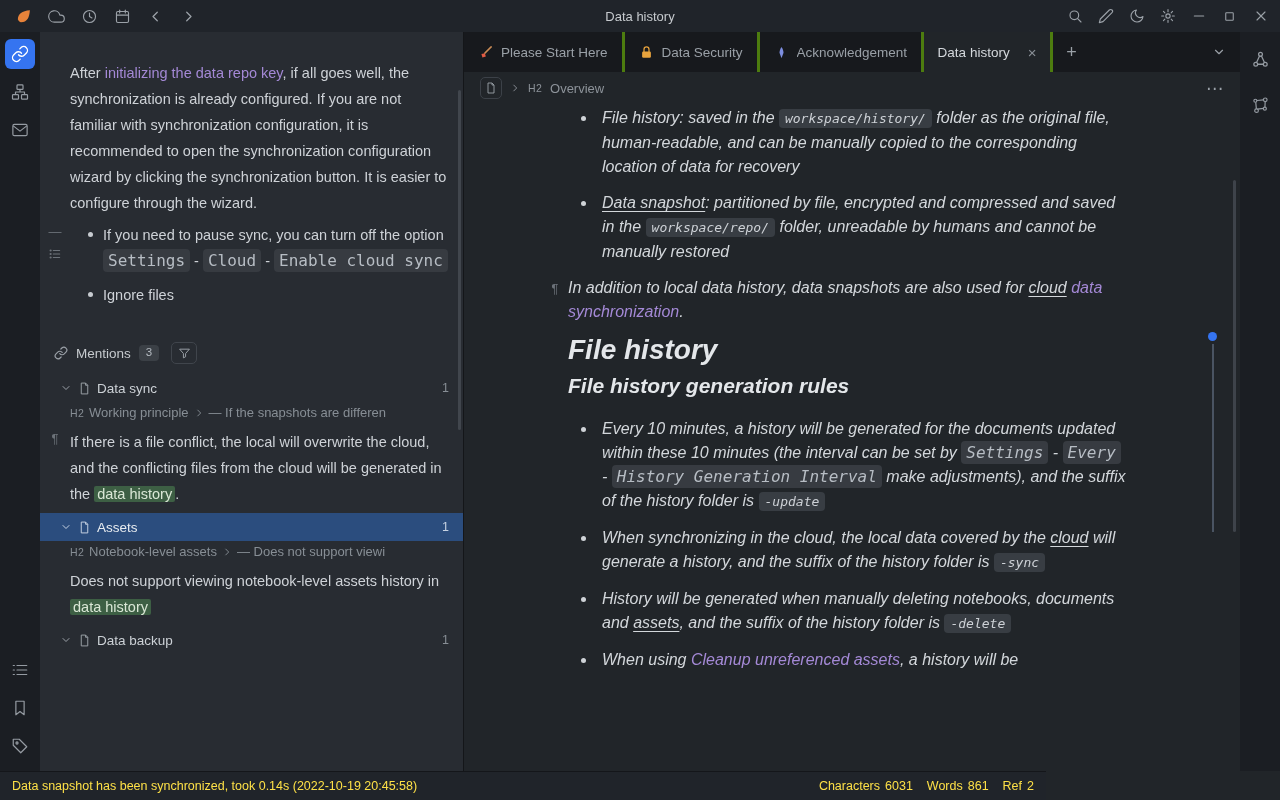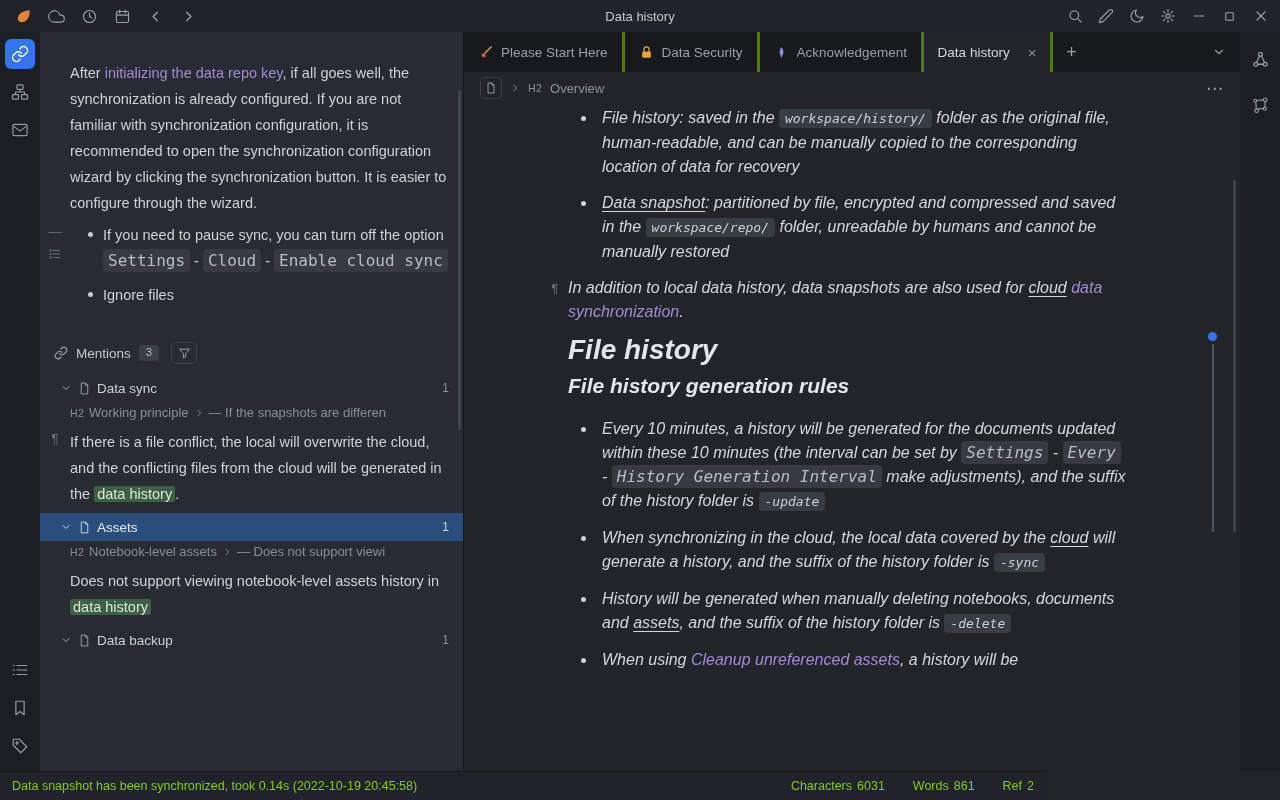--- a/index.html
+++ b/index.html
@@ -107,22 +107,22 @@
   .scroll-thumb { position:absolute; right:4px; top:148px; width:3px; height:352px; background:#3e434a; border-radius:2px; }
   .blue-dot  { position:absolute; right:23px; top:300px; width:9px; height:9px; border-radius:50%; background:#3574f0; }
   .blue-line { position:absolute; right:26px; top:312px; width:2px; height:188px; background:#4a5462; }
 
   .rdock { width:40px; background:#1b1e23; flex:none; display:flex; flex-direction:column;
            align-items:center; padding-top:12px; gap:16px; color:#959ba2; }
 
   
   .statusbar { position:absolute; left:0; bottom:0; width:1046px; height:29px; background:#20242a;
                border-top:1px solid #14161a; display:flex; align-items:center; padding:0 12px;
-               font-size:12.5px; color:#84cc16; }
-  .sb-right { margin-left:auto; display:flex; align-items:flex-end;gap:14px; }
+               font-size:12.5px; color:#fde047; }
+  .sb-right { margin-left:auto; display:flex; align-items:flex-end; }
   .sb-pair { margin-left:14px; display:flex; gap:5px; }
 </style>
 </head>
 <body>
 
 <div class="titlebar">
   <div class="tb-title">Data history</div>
   <div class="tb-left">
     <span class="tb-btn logo">
       <svg width="17" height="17" viewBox="0 0 24 24" fill="currentColor">

